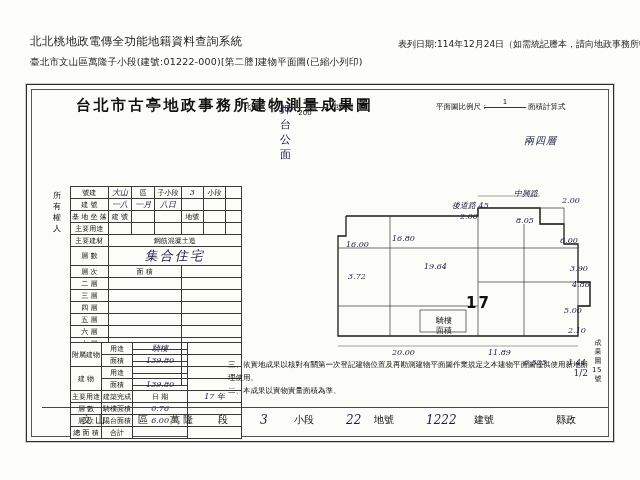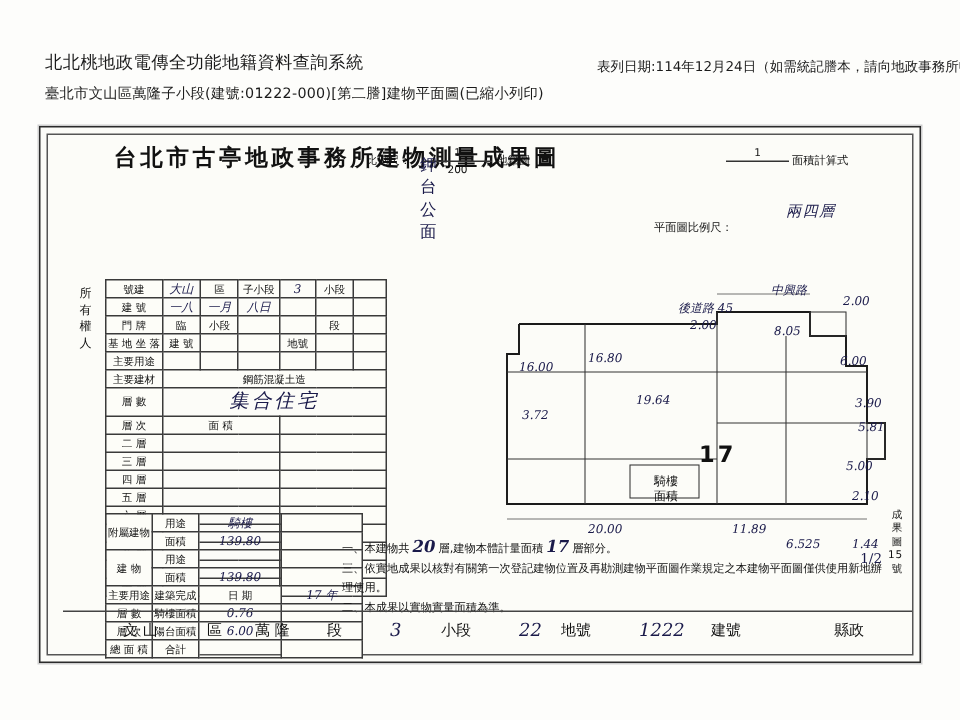--- a/index.html
+++ b/index.html
@@ -114,21 +114,20 @@
     color: #111;
     white-space: nowrap;
   }
   .scale-label2 {
     position: absolute;
     left: 404px;
     top: 12px;
     font-size: 7.5px;
     color: #111;
     white-space: nowrap;
-    margin-top: 45px;
   }
   .scale-frac2 {
     position: absolute;
     left: 452px;
     top: 8px;
     width: 42px;
     text-align: center;
     font-size: 7px;
     color: #111;
   }
@@ -182,21 +181,21 @@
     padding: 0 1px;
     height: 11px;
     line-height: 10px;
     text-align: center;
     vertical-align: middle;
     white-space: nowrap;
   }
   .tbl td.lbl { background: #fdfdf8; }
   .tbl td.val { font-family: "DejaVu Serif", serif; font-style: italic; color: #1a1a4a; font-size: 8px; }
 
-  #table-main { left: 38px; top: 96px; width: 188px; padding-left: 20px; }
+  #table-main { left: 38px; top: 96px; width: 172px; padding-left: 20px; }
   #table-main td.c1 { width: 12px; }
   #table-main td.c2 { width: 26px; }
   #table-main td.c3 { width: 26px; }
   #table-main td.c4 { width: 26px; }
   #table-main td.c5 { width: 26px; }
   #table-main td.c6 { width: 26px; }
   #table-main td.c7 { width: 30px; }
 
   
   #table-area { left: 38px; top: 252px; width: 172px; }
@@ -381,29 +380,20 @@
         <tr>
           <td class="c1 lbl">建 號</td>
           <td class="c2 val">一八</td>
           <td class="c3 val">一月</td>
           <td class="c4 val">八日</td>
           <td class="c5 lbl"></td>
           <td class="c6 lbl"></td>
           <td class="c7 lbl"></td>
         </tr>
         <tr>
-          <td class="c1 lbl">門 牌</td>
-          <td class="c2 lbl">臨</td>
-          <td class="c3 lbl">小段</td>
-          <td class="c4 lbl"></td>
-          <td class="c5 lbl"></td>
-          <td class="c6 lbl">段</td>
-          <td class="c7 lbl"></td>
-        </tr>
-        <tr>
           <td class="c1 lbl">基 地 坐 落</td>
           <td class="c2 lbl">建 號</td>
           <td class="c3 lbl"></td>
           <td class="c4 lbl"></td>
           <td class="c5 lbl">地號</td>
           <td class="c6 lbl"></td>
           <td class="c7 lbl"></td>
         </tr>
         <tr>
           <td class="c1 lbl">主要用途</td>
@@ -552,39 +542,36 @@
 
         <div class="dim" style="left:18px;  top:54px;">16.00</div>
         <div class="dim" style="left:20px;  top:86px;">3.72</div>
         <div class="dim" style="left:96px;  top:76px;">19.64</div>
         <div class="dim" style="left:132px; top:26px;">2.00</div>
         <div class="dim" style="left:64px;  top:48px;">16.80</div>
         <div class="dim" style="left:188px; top:30px;">8.05</div>
         <div class="dim" style="left:232px; top:50px;">6.00</div>
         <div class="dim" style="left:234px; top:10px;">2.00</div>
         <div class="dim" style="left:242px; top:78px;">3.90</div>
-        <div class="dim" style="left:244px; top:94px;">5.81</div>
+        <div class="dim" style="left:244px; top:94px;">4.86</div>
         <div class="dim" style="left:236px; top:120px;">5.00</div>
         <div class="dim" style="left:240px; top:140px;">2.10</div>
         <div class="dim" style="left:64px;  top:162px;">20.00</div>
         <div class="dim" style="left:160px; top:162px;">11.89</div>
         <div class="dim" style="left:196px; top:172px;">6.525</div>
         <div class="dim" style="left:240px; top:172px;">1.44</div>
 
         <div class="anno" style="left:124px; top:14px;">後道路 45</div>
         <div class="anno" style="left:186px; top:2px;">中興路</div>
         <div class="anno-blk" style="left:96px; top:130px; width:40px;">騎樓<br>面積</div>
       </div>
 
       <div class="seal-vert">鉀台公面</div>
 
       <div class="notes">
-        <div>
-          <span>一、本建物共</span><span class="note-hw">20</span><span>層,建物本體計量面積</span><span class="note-hw">17</span><span>層部分。</span>
-        </div>
         <div style="white-space:normal">三、依實地成果以核對有關第一次登記建物位置及再勘測建物平面圖作業規定之本建物平面圖僅供使用新地辦理使用。</div>
         <div>二、本成果以實物實量面積為準。</div>
       </div>
 
       <div class="half-mark">1/2</div>
       <div class="side-code">成果圖 15 號</div>
 
       <div class="footer">
         <span style="left:40px;">文 山</span>
         <span style="left:96px;">區</span>

